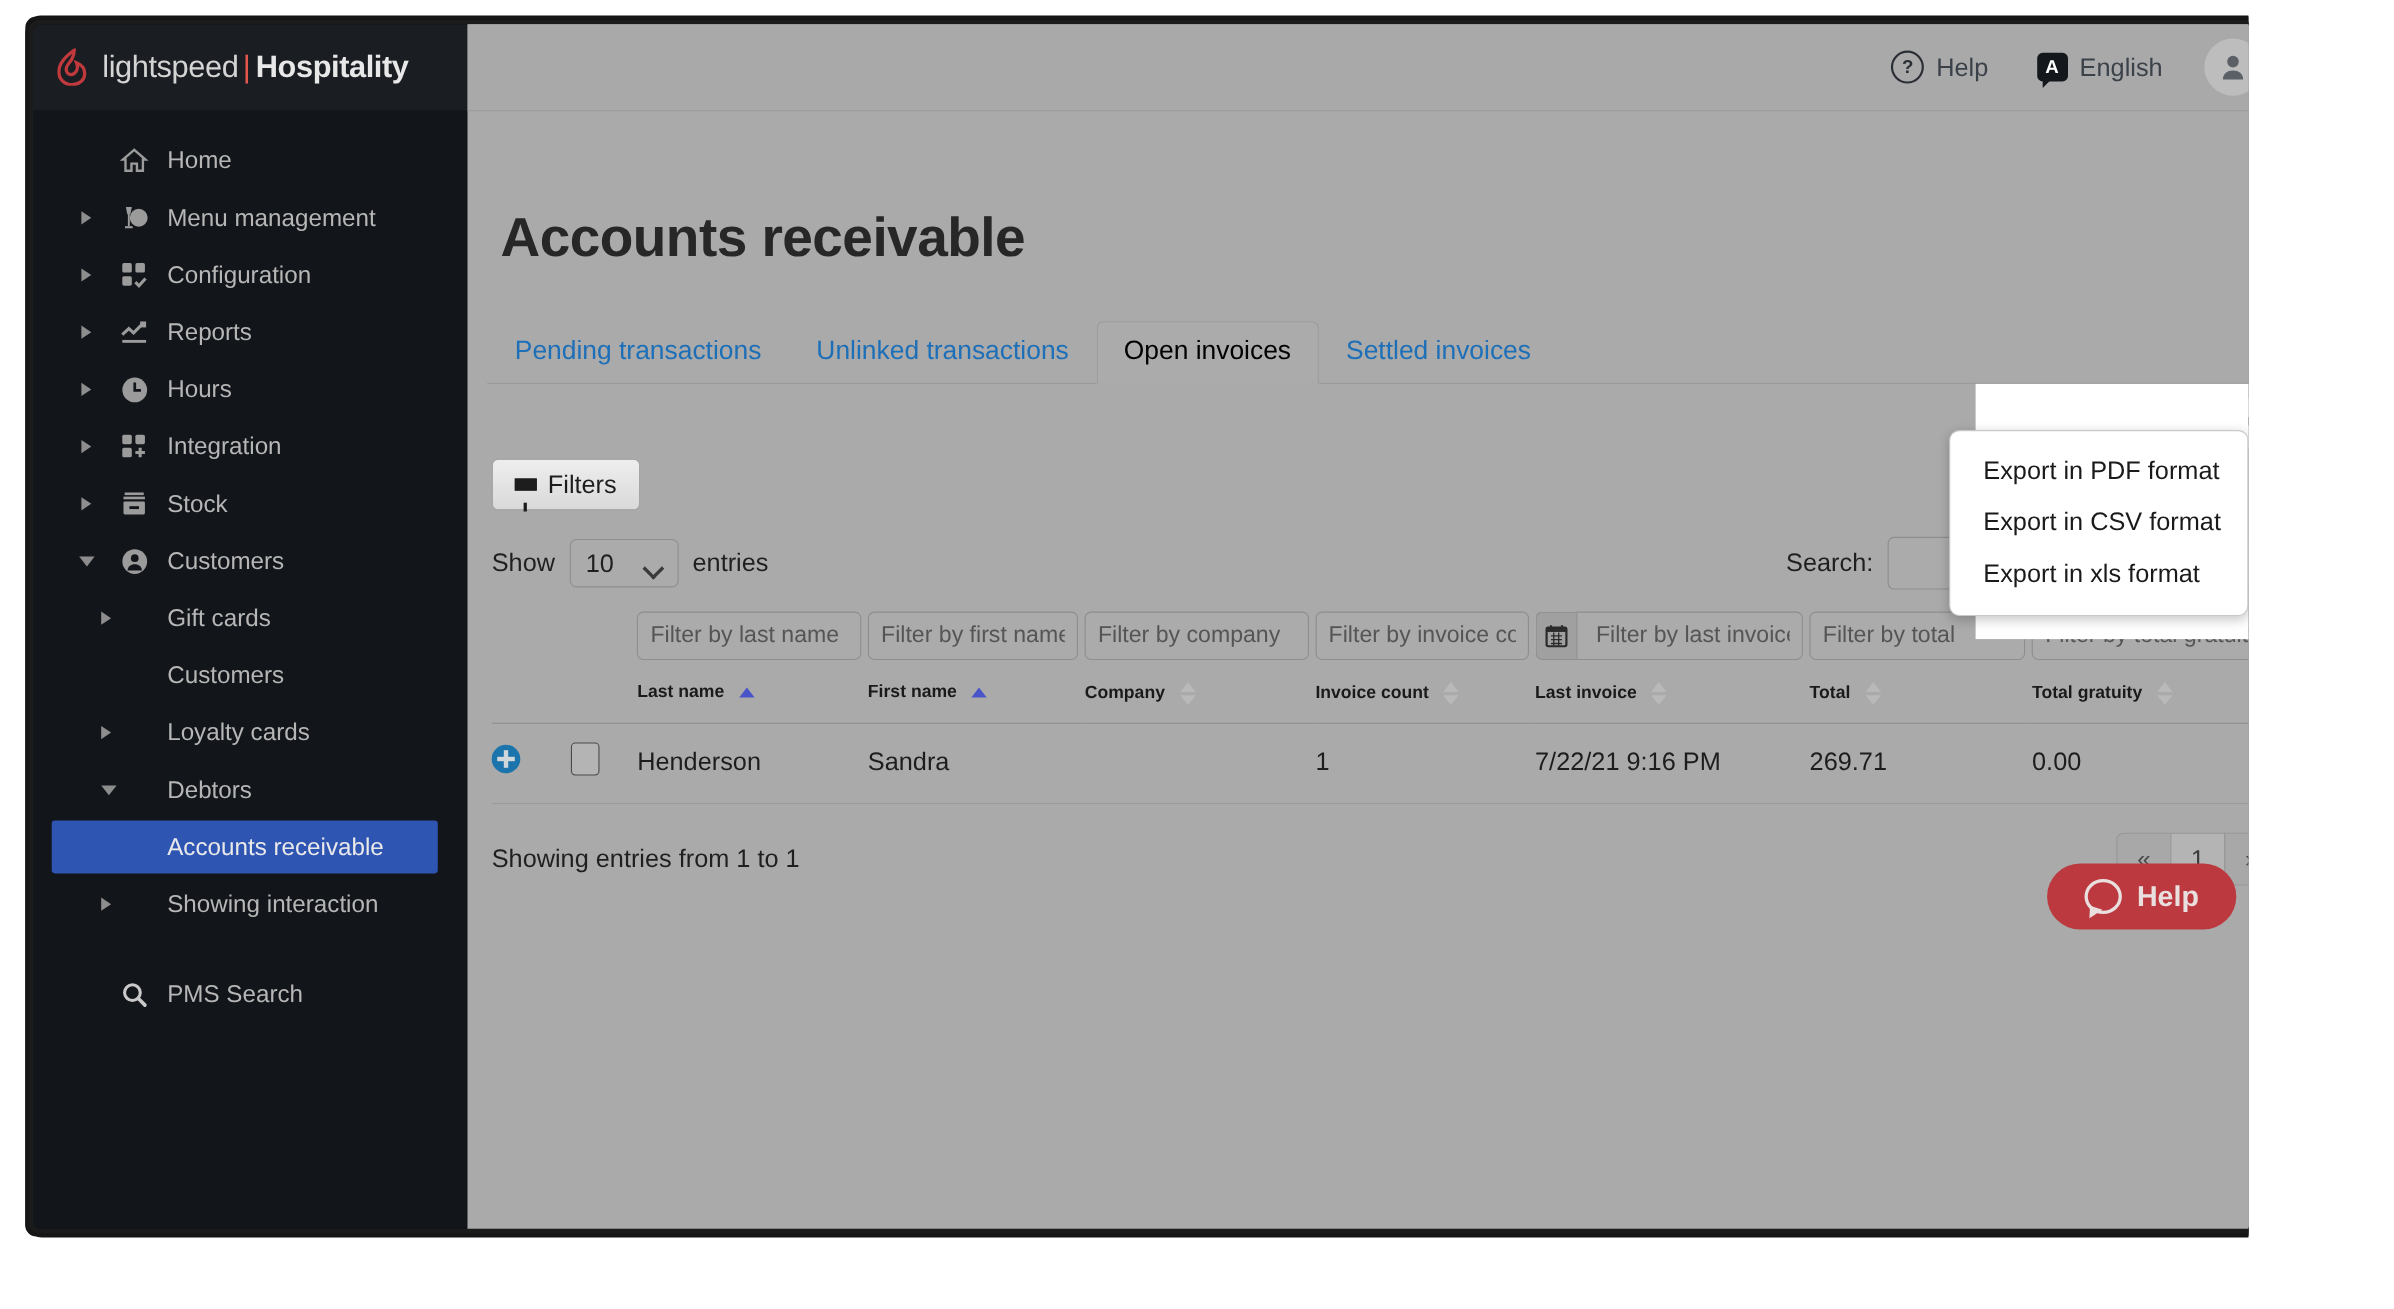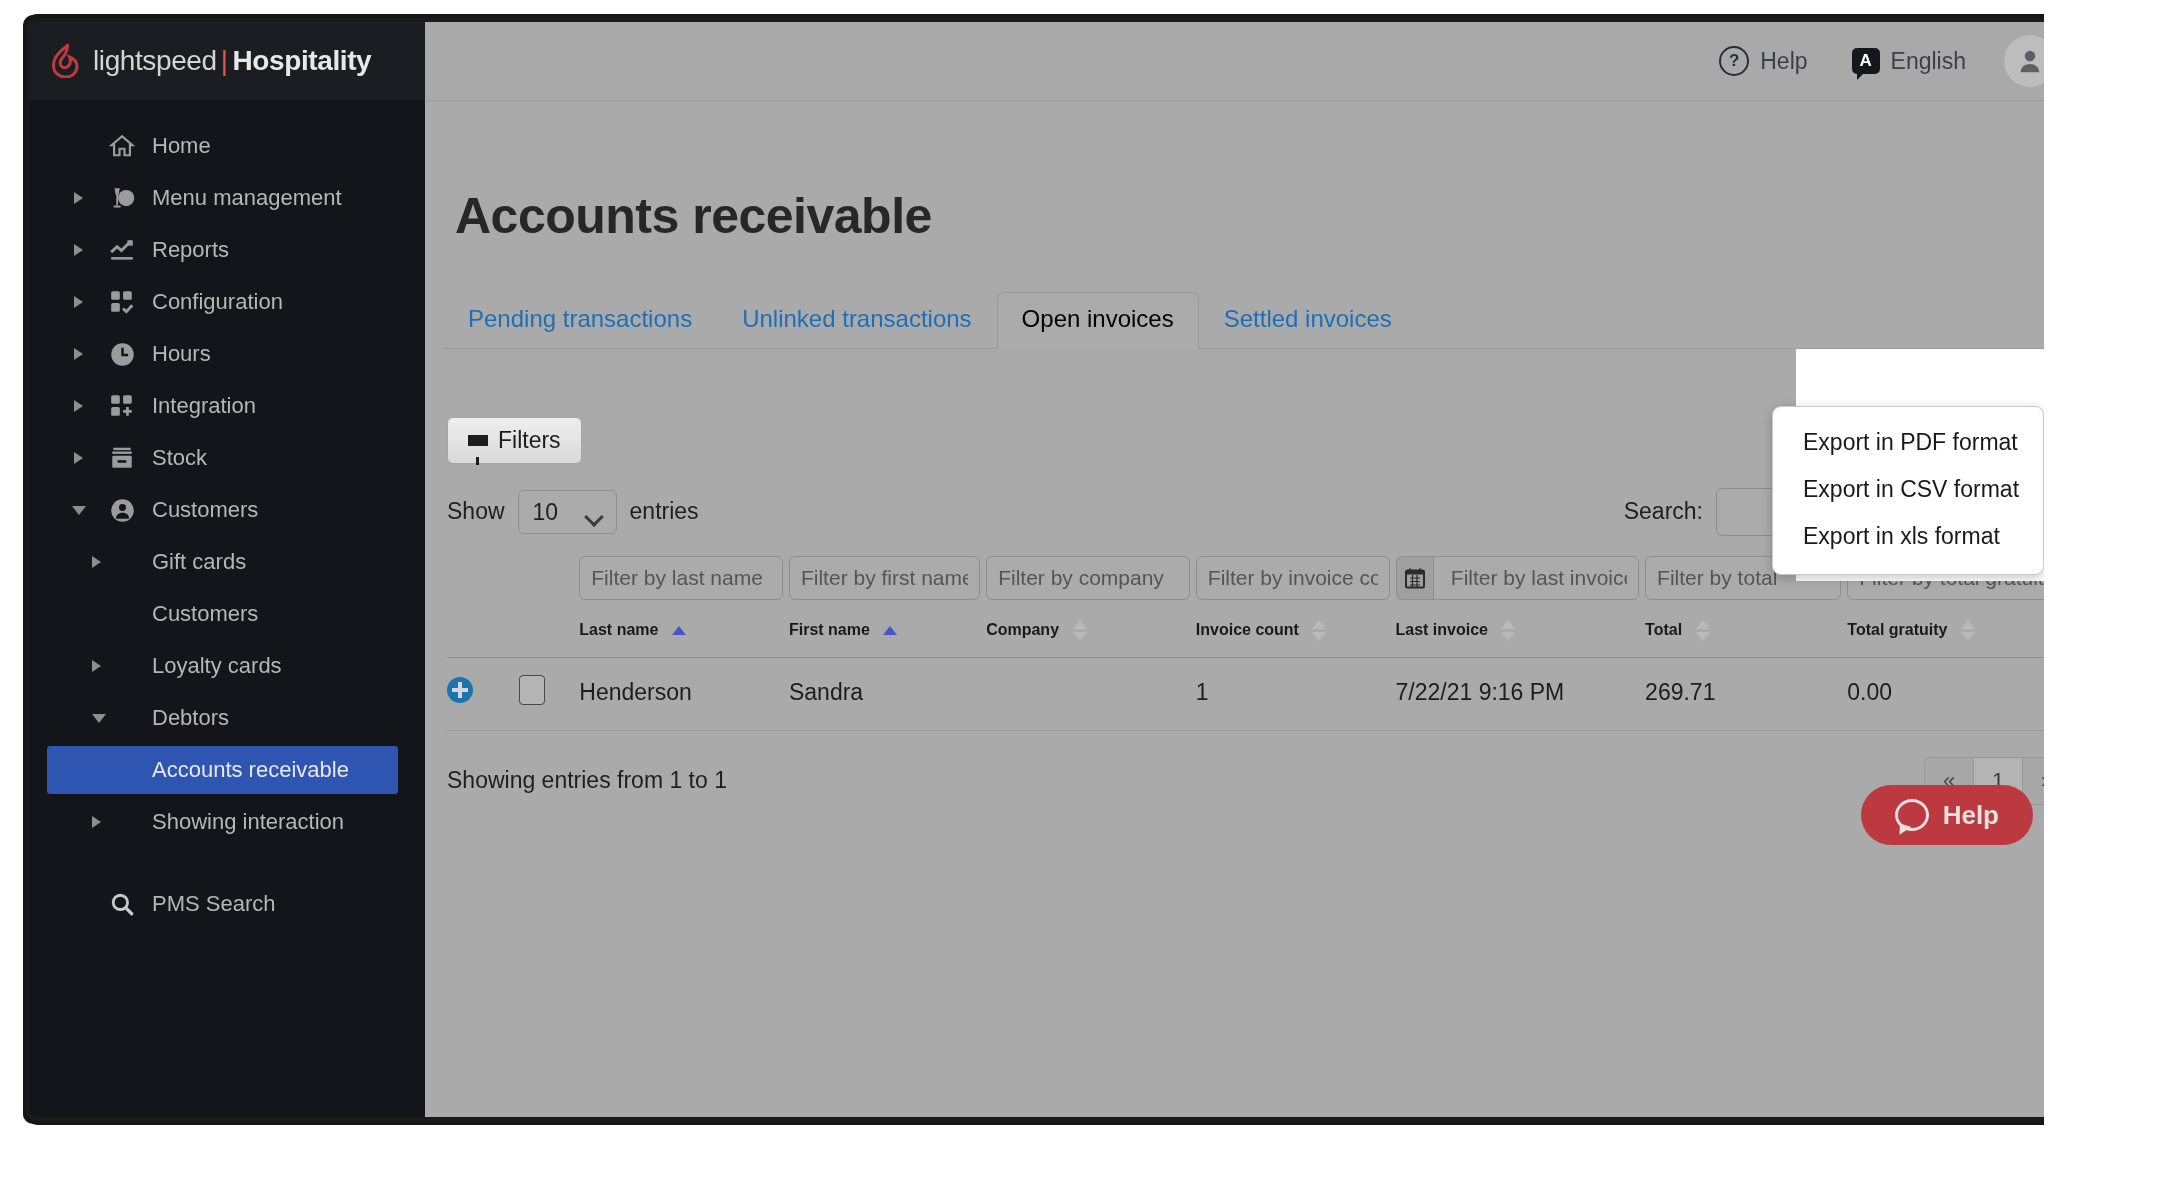--- a/index.html
+++ b/index.html
@@ -271,21 +271,21 @@
   }
   .caret-dn {
     width:0;height:0;
     border-left:8px solid transparent;
     border-right:8px solid transparent;
     border-top:10px solid #1f1f1f;
   }
   .export-menu {
     position: absolute;
     right: 52px;
-    top: 57px;
+    top: 42px;
     width: 270px;
     background: #ffffff;
     border: 1px solid #c9c9c9;
     border-radius: 9px;
     box-shadow: 0 3px 11px rgba(0,0,0,.22);
     padding: 12px 0 14px 0;
     z-index: 40;
   }
   .export-menu-item {
     font-size: 23px;
@@ -545,39 +545,39 @@
             <circle cx="15.8" cy="12" r="7.5" fill="#9b9b9b"></circle>
           </svg>
         </span>
         <span class="nav-label">Menu management</span>
       </div>
 
       <div class="nav-item">
         <span class="caret"></span>
         <span class="nav-ico">
           <svg width="26" height="26" viewBox="0 0 24 24">
-            <path d="M2 14l5.5-5 4 3.5L20 4" fill="none" stroke="#9b9b9b" stroke-width="2.6"></path>
-            <rect x="17" y="3" width="5" height="5" fill="#9b9b9b"></rect>
-            <rect x="2" y="18.5" width="20" height="2.4" fill="#9b9b9b"></rect>
-          </svg>
-        </span>
-        <span class="nav-label">Reports</span>
-      </div>
-
-      <div class="nav-item">
-        <span class="caret"></span>
-        <span class="nav-ico">
-          <svg width="26" height="26" viewBox="0 0 24 24">
             <rect x="2" y="2" width="8" height="8" rx="1.4" fill="#9b9b9b"></rect>
             <rect x="13" y="2" width="8" height="8" rx="1.4" fill="#9b9b9b"></rect>
             <rect x="2" y="13" width="8" height="8" rx="1.4" fill="#9b9b9b"></rect>
             <path d="M13 18l3 3 5.5-6" fill="none" stroke="#9b9b9b" stroke-width="2.6"></path>
           </svg>
         </span>
         <span class="nav-label">Configuration</span>
+      </div>
+
+      <div class="nav-item">
+        <span class="caret"></span>
+        <span class="nav-ico">
+          <svg width="26" height="26" viewBox="0 0 24 24">
+            <path d="M2 14l5.5-5 4 3.5L20 4" fill="none" stroke="#9b9b9b" stroke-width="2.6"></path>
+            <rect x="17" y="3" width="5" height="5" fill="#9b9b9b"></rect>
+            <rect x="2" y="18.5" width="20" height="2.4" fill="#9b9b9b"></rect>
+          </svg>
+        </span>
+        <span class="nav-label">Reports</span>
       </div>
 
       <div class="nav-item">
         <span class="caret"></span>
         <span class="nav-ico">
           <svg width="27" height="27" viewBox="0 0 24 24">
             <circle cx="12" cy="12" r="10" fill="#9b9b9b"></circle>
             <path d="M12 6v6.4h5" fill="none" stroke="#12151a" stroke-width="2.2"></path>
           </svg>
         </span>

